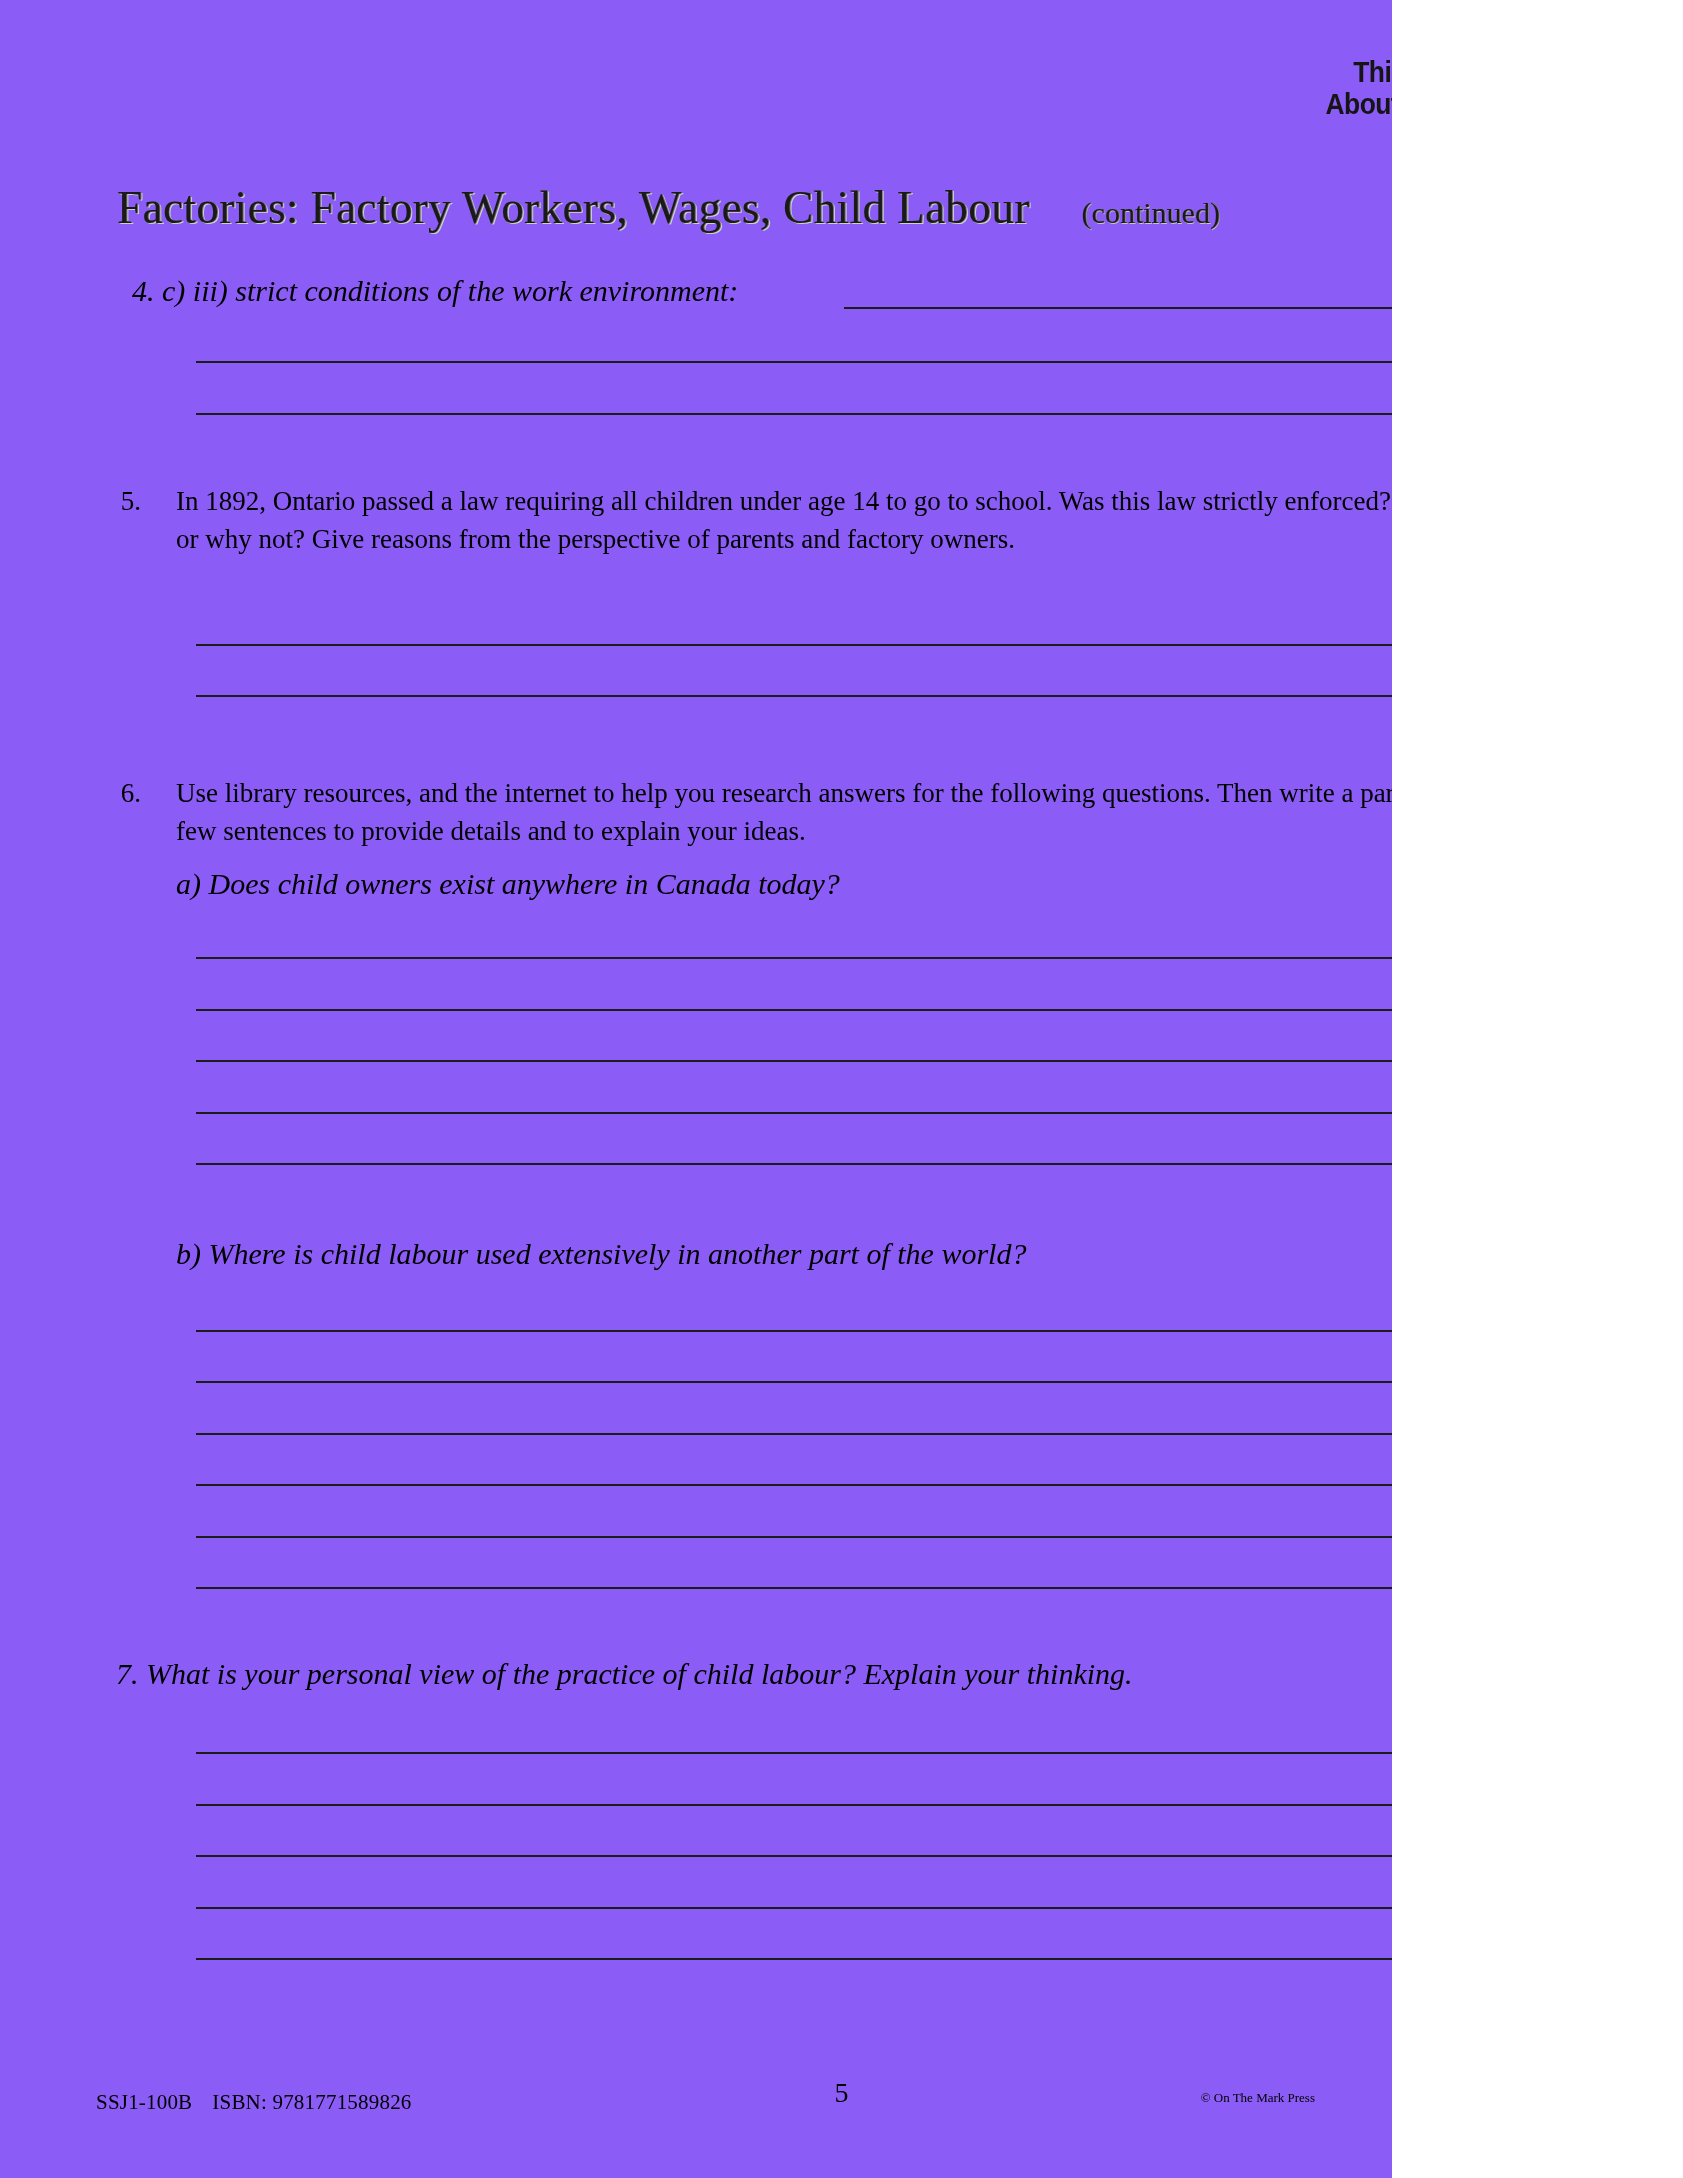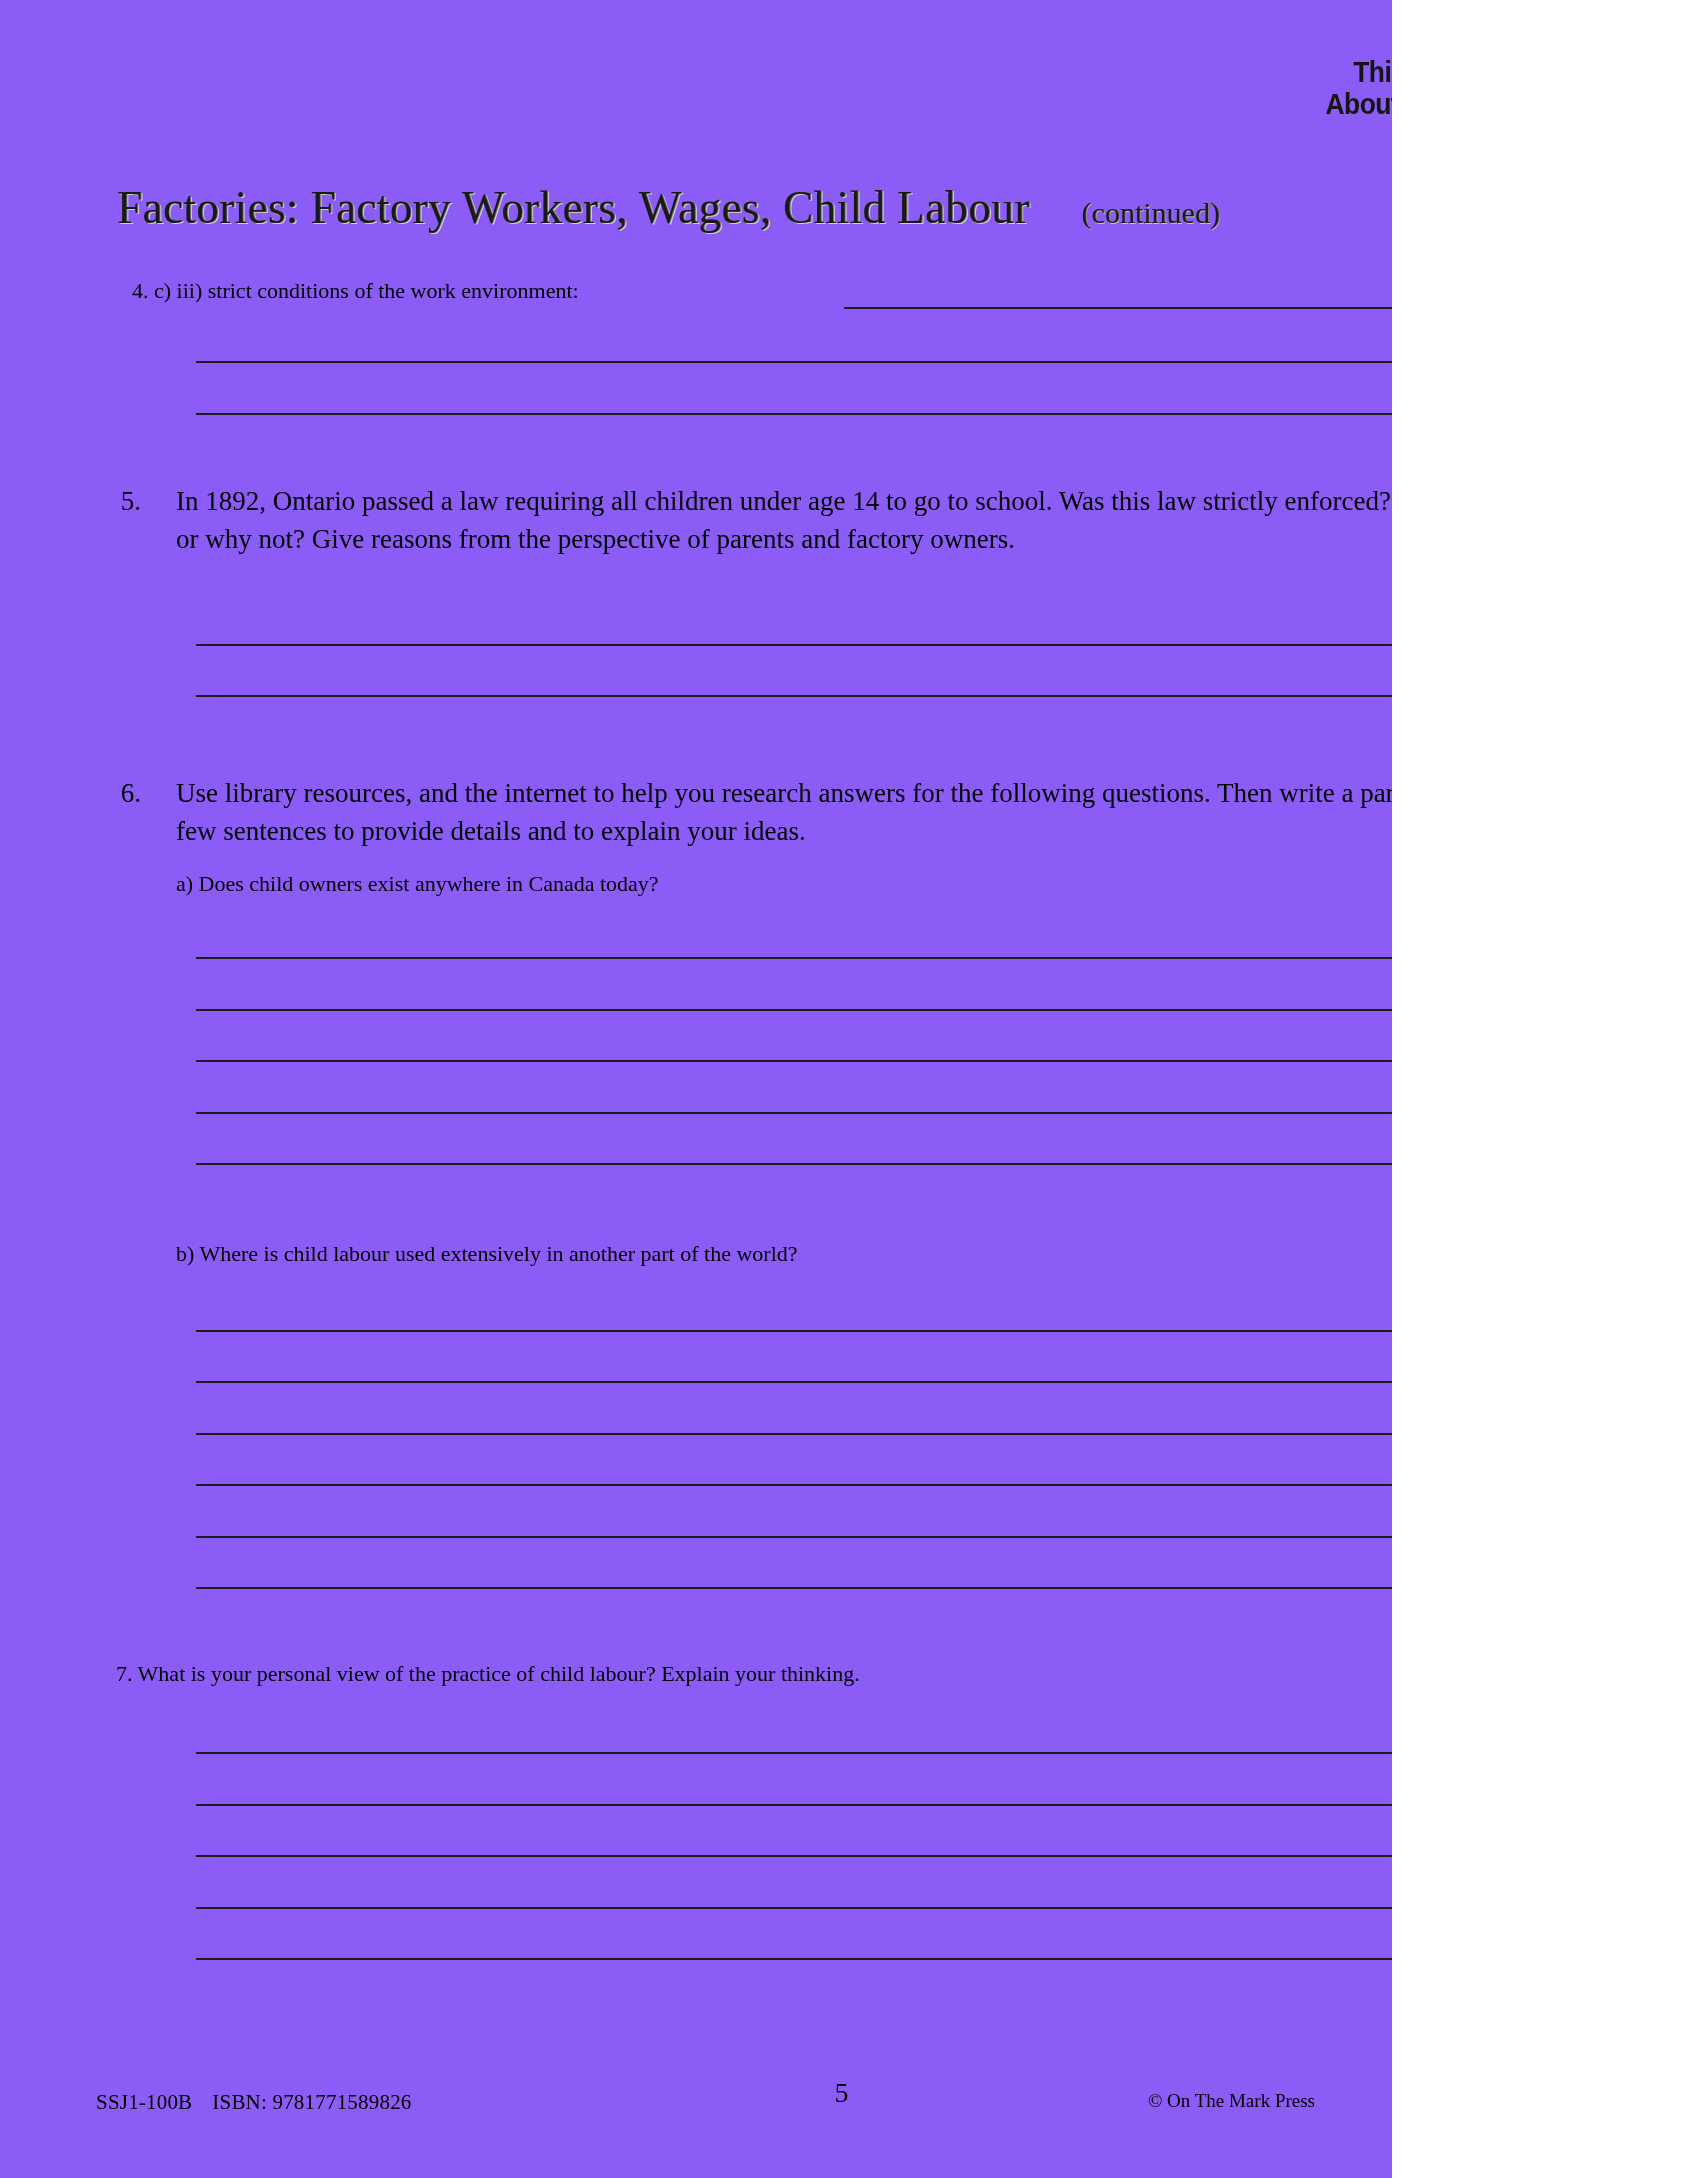--- a/index.html
+++ b/index.html
@@ -90,23 +90,24 @@
     line-height: 38px;
   }
   .q-text {
     position: absolute;
     font-size: 27px;
     line-height: 38px;
     text-align: left;
   }
   .q-flat {
     position: absolute;
-    font-size: 22px;
+    font-size: 30px;
     line-height: 38px;
     white-space: nowrap;
+    font-style: italic;
   }
 
   
   .rule {
     position: absolute;
     height: 0;
     border-top: 2px solid #1c1c1c;
   }
 
   
@@ -124,21 +125,21 @@
     left: 0;
     top: 2077px;
     width: 1683px;
     text-align: center;
     font-size: 28px;
   }
   .footer-right {
     position: absolute;
     right: 77px;
     top: 2090px;
-    font-size: 19px;
+    font-size: 13px;
     white-space: nowrap;
   }
 </style>
 </head>
 <body>
 
 <div class="page">
 
   <div class="logo">
     <div class="logo-text">

